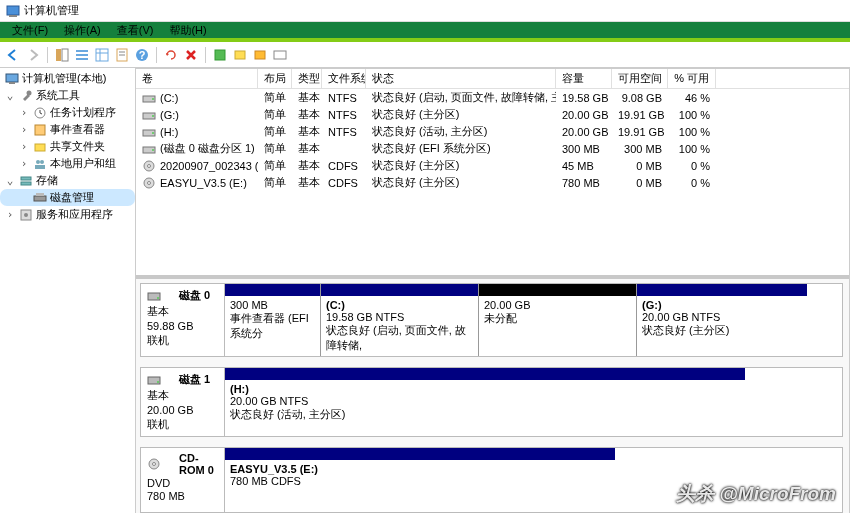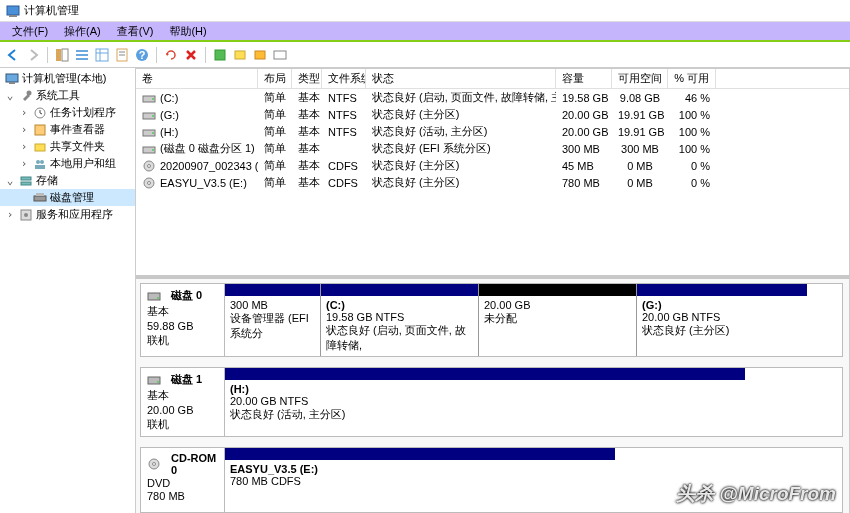--- a/index.html
+++ b/index.html
@@ -1,48 +1,48 @@
 <!DOCTYPE html>
 <html><head>
 <meta charset="utf-8">
 <style>
 * { box-sizing: border-box; margin: 0; padding: 0; font-family: "Microsoft YaHei", Tahoma, sans-serif; font-size: 11px; }
 body { background: #fff; width: 850px; height: 513px; overflow: hidden; position: relative; }
 .titlebar { height: 22px; display: flex; align-items: center; padding: 8px 6px; background: #fff; border-bottom: 1px solid #ddd; }
 .titlebar .icon { width: 14px; height: 14px; margin-right: 4px; }
-.menubar { height: 20px; display: flex; align-items: center; padding: 0 4px; background: #c4b5fd; border-bottom: 2px solid #84cc16; }
+.menubar { height: 20px; display: flex; align-items: center; padding: 0 4px; background: #15803d; border-bottom: 4px solid #84cc16; }
 .menubar span { padding: 2px 8px; cursor: default; }
 .toolbar { height: 26px; display: flex; align-items: center; padding: 0 4px; gap: 2px; background: #fff; border-bottom: 1px solid #ccc; }
 .tbtn { width: 18px; height: 18px; display: flex; align-items: center; justify-content: center; cursor: pointer; }
 .tsep { width: 1px; height: 16px; background: #ccc; margin: 0 3px; }
 .main { display: flex; height: 445px; }
 .tree { width: 136px; border-right: 1px solid #ccc; padding: 2px 0; overflow: hidden; background: #fff; }
 .tree-row { display: flex; align-items: center; height: 17px; padding-left: 2px; white-space: nowrap; cursor: default; }
-.tree-row.selected { background: #cce8ff; }
+.tree-row.selected { background: #cce8ff; border-radius: 7px; }
 .tw { display: inline-block; width: 12px; text-align: center; color: #555; font-family: monospace; }
 .ticon { width: 14px; height: 14px; margin: 0 3px; display: inline-flex; align-items: center; justify-content: center; }
 .right { flex: 1; display: flex; flex-direction: column; border: 1px solid #ccc; border-left: none; border-bottom: none; }
 .volumes { height: 210px; overflow: hidden; border-bottom: 4px solid #c8c8c8; background: #fff; }
 .vhead { display: flex; background: #fff; border-bottom: 1px solid #e0e0e0; height: 20px; }
 .vhead div { padding: 2px 6px; border-right: 1px solid #e0e0e0; overflow: hidden; white-space: nowrap; }
 .vrow { display: flex; height: 17px; align-items: center; cursor: default; }
 .vrow div { padding: 0 6px; overflow: hidden; white-space: nowrap; }
 .c-vol { width: 122px; display: flex; align-items: center; }
 .c-layout { width: 34px; }
 .c-type { width: 30px; }
 .c-fs { width: 44px; }
 .c-status { width: 190px; }
 .c-cap { width: 56px; text-align: left; }
-.c-free { width: 56px; text-align: center; }
+.c-free { width: 56px; text-align: right; }
 .c-pct { width: 48px; text-align: right; }
 .vicon { width: 14px; height: 12px; margin-right: 4px; display: inline-flex; }
 .disks { flex: 1; overflow-y: auto; background: #f8f8f8; padding: 4px 6px 0 4px; }
 .disk-row { display: flex; margin-bottom: 10px; background: #fff; border: 1px solid #bbb; min-height: 66px; }
 .disk-label { width: 84px; padding: 4px 6px; border-right: 1px solid #bbb; display: flex; flex-direction: column; gap: 1px; }
-.disk-label .dname { font-weight: bold; display: flex; align-items: center; gap: 10px; }
+.disk-label .dname { font-weight: bold; display: flex; align-items: center; gap: 18px; }
 .disk-parts { flex: 1; display: flex; }
 .part { border-right: 1px solid #999; display: flex; flex-direction: column; padding: 0; overflow: hidden; }
 .part:last-child { border-right: none; }
 .part-bar { height: 12px; width: 100%; background: #000080; }
 .part-bar.black { background: #000; }
 .part-body { padding: 3px 5px; flex: 1; }
 .part-title { font-weight: bold; }
 .watermark { position: absolute; right: 14px; bottom: 6px; font-size: 19px; color: rgba(255,255,255,0.9); text-shadow: 0 0 3px #000, 0 0 2px #000; font-style: italic; font-weight: bold; pointer-events: none; }
 svg { display: block; }
 </style>
@@ -378,21 +378,21 @@
               </div>
               <div>基本</div>
               <div>59.88 GB</div>
               <div>联机</div>
             </div>
             <div class="disk-parts">
               <div class="part" style="width: 96px;">
                 <div class="part-bar "></div>
                 <div class="part-body">
                   <div>300 MB</div>
-                  <div>设备管理器 (EFI 系统分</div>
+                  <div>事件查看器 (EFI 系统分</div>
                 </div>
               </div>
               <div class="part" style="width: 158px;">
                 <div class="part-bar "></div>
                 <div class="part-body">
                   <div class="part-title">(C:)</div>
                   <div>19.58 GB NTFS</div>
                   <div>状态良好 (启动, 页面文件, 故障转储, </div>
                 </div>
               </div>

